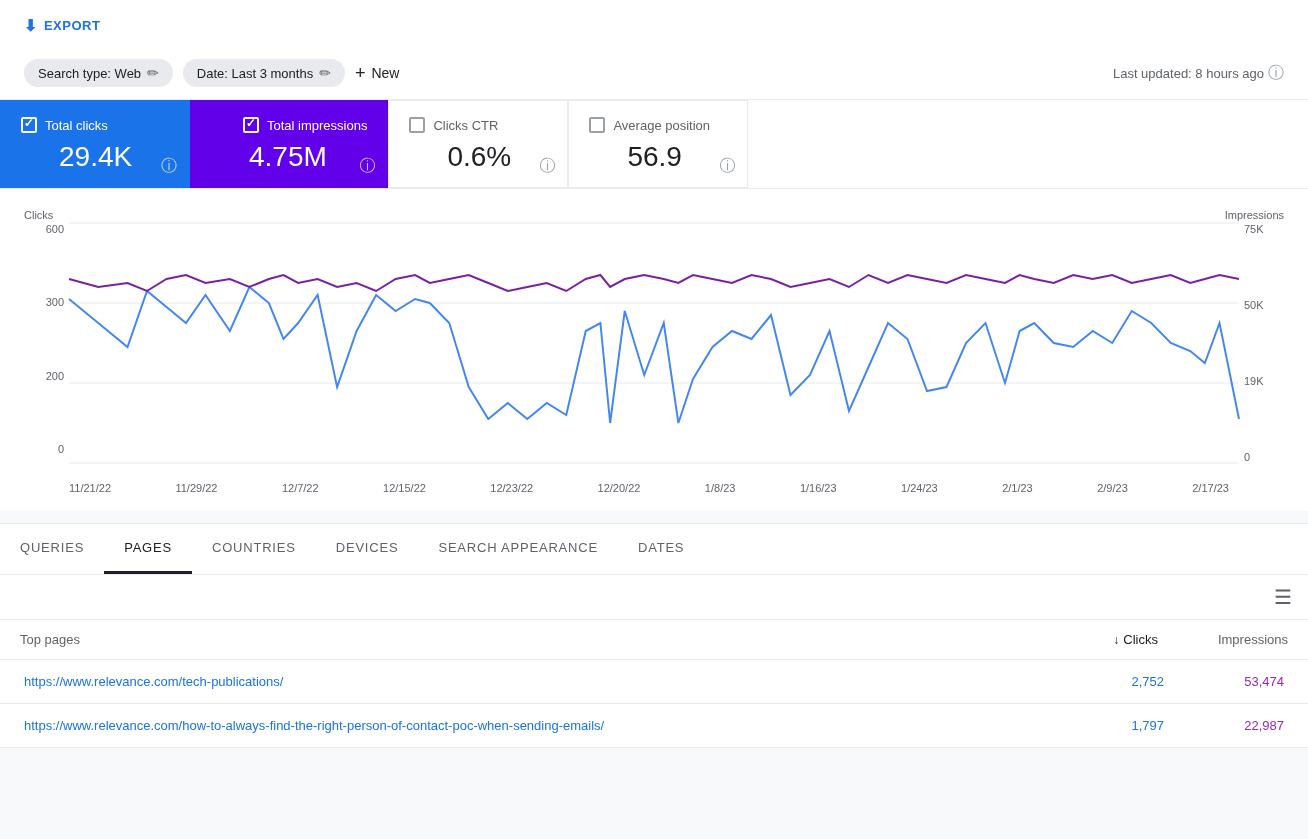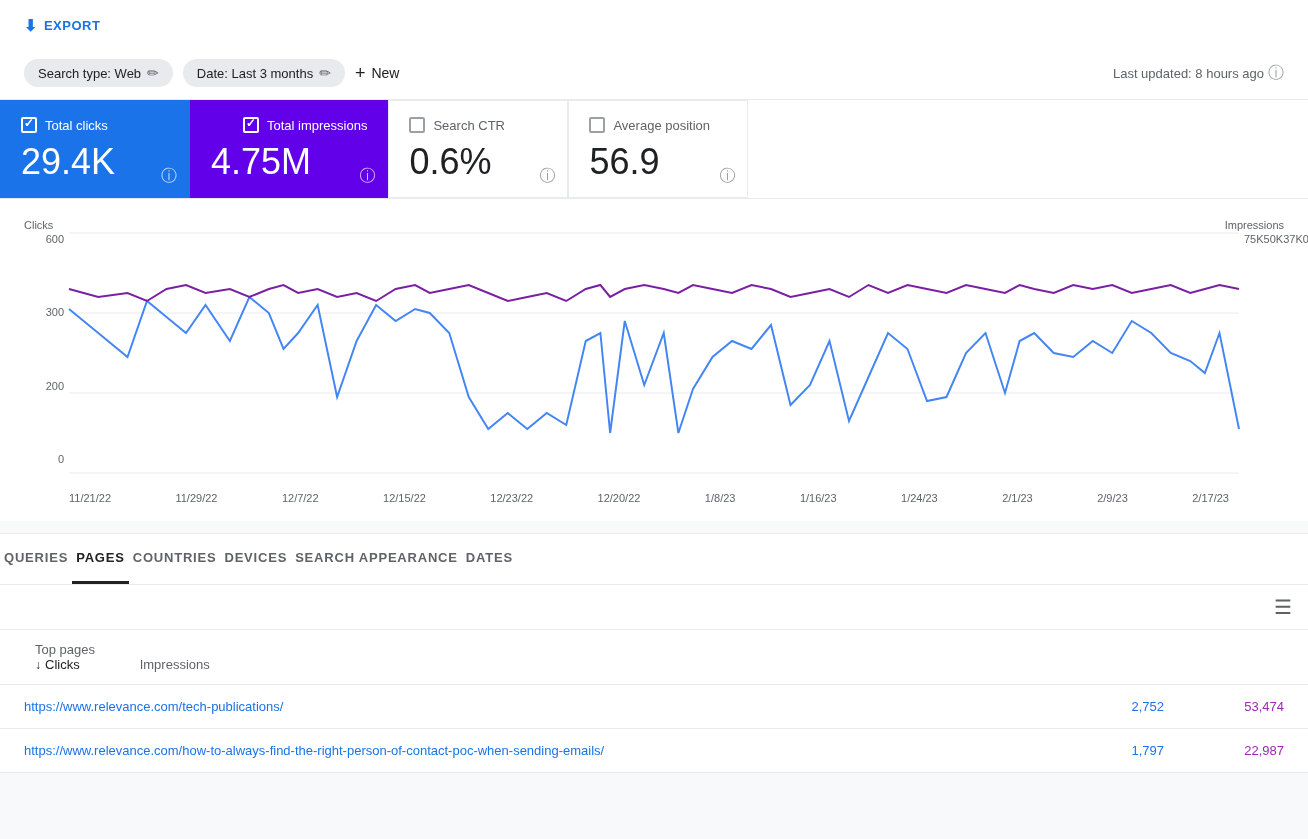--- a/index.html
+++ b/index.html
@@ -52,21 +52,21 @@
     .metric-card.active-blue { background: #1a73e8; border-color: #1a73e8; }
     .metric-card.active-purple { background: #6200ea; border-color: #6200ea; }
     .metric-card.inactive { background: #fff; }
     .metric-label {
       display: flex; align-items: center; gap: 8px;
       font-size: 13px; margin-bottom: 8px;
     }
     .metric-card.active-blue .metric-label { color: #fff; }
     .metric-card.active-purple .metric-label { color: #fff; padding-left: 32px; }
     .metric-card.inactive .metric-label { color: #5f6368; }
-    .metric-value { font-size: 36px; font-weight: 300; }
+    .metric-value { font-size: 28px; font-weight: 300; margin-left: 38px; }
     .metric-card.active-blue .metric-value { color: #fff; }
     .metric-card.active-purple .metric-value { color: #fff; }
     .metric-card.inactive .metric-value { color: #202124; }
     .metric-help {
       position: absolute; bottom: 10px; right: 12px;
       font-size: 16px; cursor: pointer;
     }
     .metric-card.active-blue .metric-help { color: rgba(255,255,255,0.7); }
     .metric-card.active-purple .metric-help { color: rgba(255,255,255,0.7); }
     .metric-card.inactive .metric-help { color: #9aa0a6; }
@@ -92,21 +92,21 @@
       position: relative; height: 280px; width: 100%;
       margin: 0;
     }
     .chart-y-left {
       position: absolute; left: 0; top: 0; bottom: 48px;
       display: flex; flex-direction: column; justify-content: space-between;
       font-size: 11px; color: #5f6368; text-align: right; width: 40px;
     }
     .chart-y-right {
       position: absolute; right: 0; top: 0; bottom: 40px;
-      display: flex; flex-direction: row; justify-content: space-between;
+      display: flex; flex-direction: column; justify-content: space-between;
       font-size: 11px; color: #5f6368; text-align: left; width: 40px;
     }
     .chart-svg-wrap {
       position: absolute; left: 45px; right: 45px; top: 0; bottom: 40px;
     }
     .chart-x-labels {
       position: absolute; left: 45px; right: 55px; bottom: 0; height: 30px;
       display: flex; justify-content: space-between; align-items: center;
       font-size: 11px; color: #5f6368;
     }
@@ -116,38 +116,38 @@
     }
 
     .tabs-section {
       background: #fff; margin-top: 12px;
       border-top: 1px solid #e8eaed;
     }
     .tabs-row {
       display: flex; border-bottom: 1px solid #e8eaed;
     }
     .tab {
-      padding: 16px 4px; font-size: 13px; font-weight: 700;
+      padding: 16px 20px; font-size: 13px; font-weight: 400;
       letter-spacing: 0.8px; color: #5f6368;
       cursor: pointer; border-bottom: 3px solid transparent;
       text-transform: uppercase;
     }
     .tab.active { color: #202124; border-bottom-color: #202124; }
 
     .filter-row {
       display: flex; justify-content: flex-end; padding: 10px 16px;
       border-bottom: 1px solid #e8eaed;
     }
     .filter-icon-btn {
       background: none; border: none; cursor: pointer; color: #5f6368; font-size: 20px;
     }
     .table-header {
       display: flex; justify-content: space-between;
-      padding: 12px 35px; border-bottom: 1px solid #e8eaed;
-      font-size: 13px; color: #5f6368; flex-direction: column;
+      padding: 12px 20px; border-bottom: 1px solid #e8eaed;
+      font-size: 13px; color: #5f6368;
     }
     .table-header-right { display: flex; gap: 60px; }
     .col-header { font-size: 13px; color: #5f6368; display: flex; align-items: center; gap: 4px; }
     .col-header.sort-active { color: #202124; font-weight: 500; }
 
     .table-row {
       display: flex; justify-content: space-between; align-items: center;
       padding: 14px 24px; border-bottom: 1px solid #e8eaed;
       font-size: 13px;
     }
@@ -206,21 +206,21 @@
       <span class="checkbox-icon checked"></span>
       <span>Total impressions</span>
     </div>
     <div class="metric-value">4.75M</div>
     <span class="metric-help">ⓘ</span>
   </div>
 
   <div class="metric-card inactive" style="min-width:180px;">
     <div class="metric-label">
       <span class="checkbox-icon"></span>
-      <span>Search CTR</span>
+      <span>Clicks CTR</span>
     </div>
     <div class="metric-value">0.6%</div>
     <span class="metric-help">ⓘ</span>
   </div>
 
   <div class="metric-card inactive" style="min-width:180px;">
     <div class="metric-label">
       <span class="checkbox-icon"></span>
       <span>Average position</span>
     </div>
@@ -239,21 +239,21 @@
     <div class="chart-y-left">
       <span>600</span>
       <span>300</span>
       <span>200</span>
       <span>0</span>
     </div>
 
     <div class="chart-y-right">
       <span>75K</span>
       <span>50K</span>
-      <span>37K</span>
+      <span>19K</span>
       <span>0</span>
     </div>
 
     <div class="chart-svg-wrap">
       <svg class="chart" viewBox="0 0 1200 240" preserveAspectRatio="none">
 
         <line class="grid-line" x1="0" y1="0" x2="1200" y2="0"></line>
         <line class="grid-line" x1="0" y1="80" x2="1200" y2="80"></line>
         <line class="grid-line" x1="0" y1="160" x2="1200" y2="160"></line>
         <line class="grid-line" x1="0" y1="240" x2="1200" y2="240"></line>

